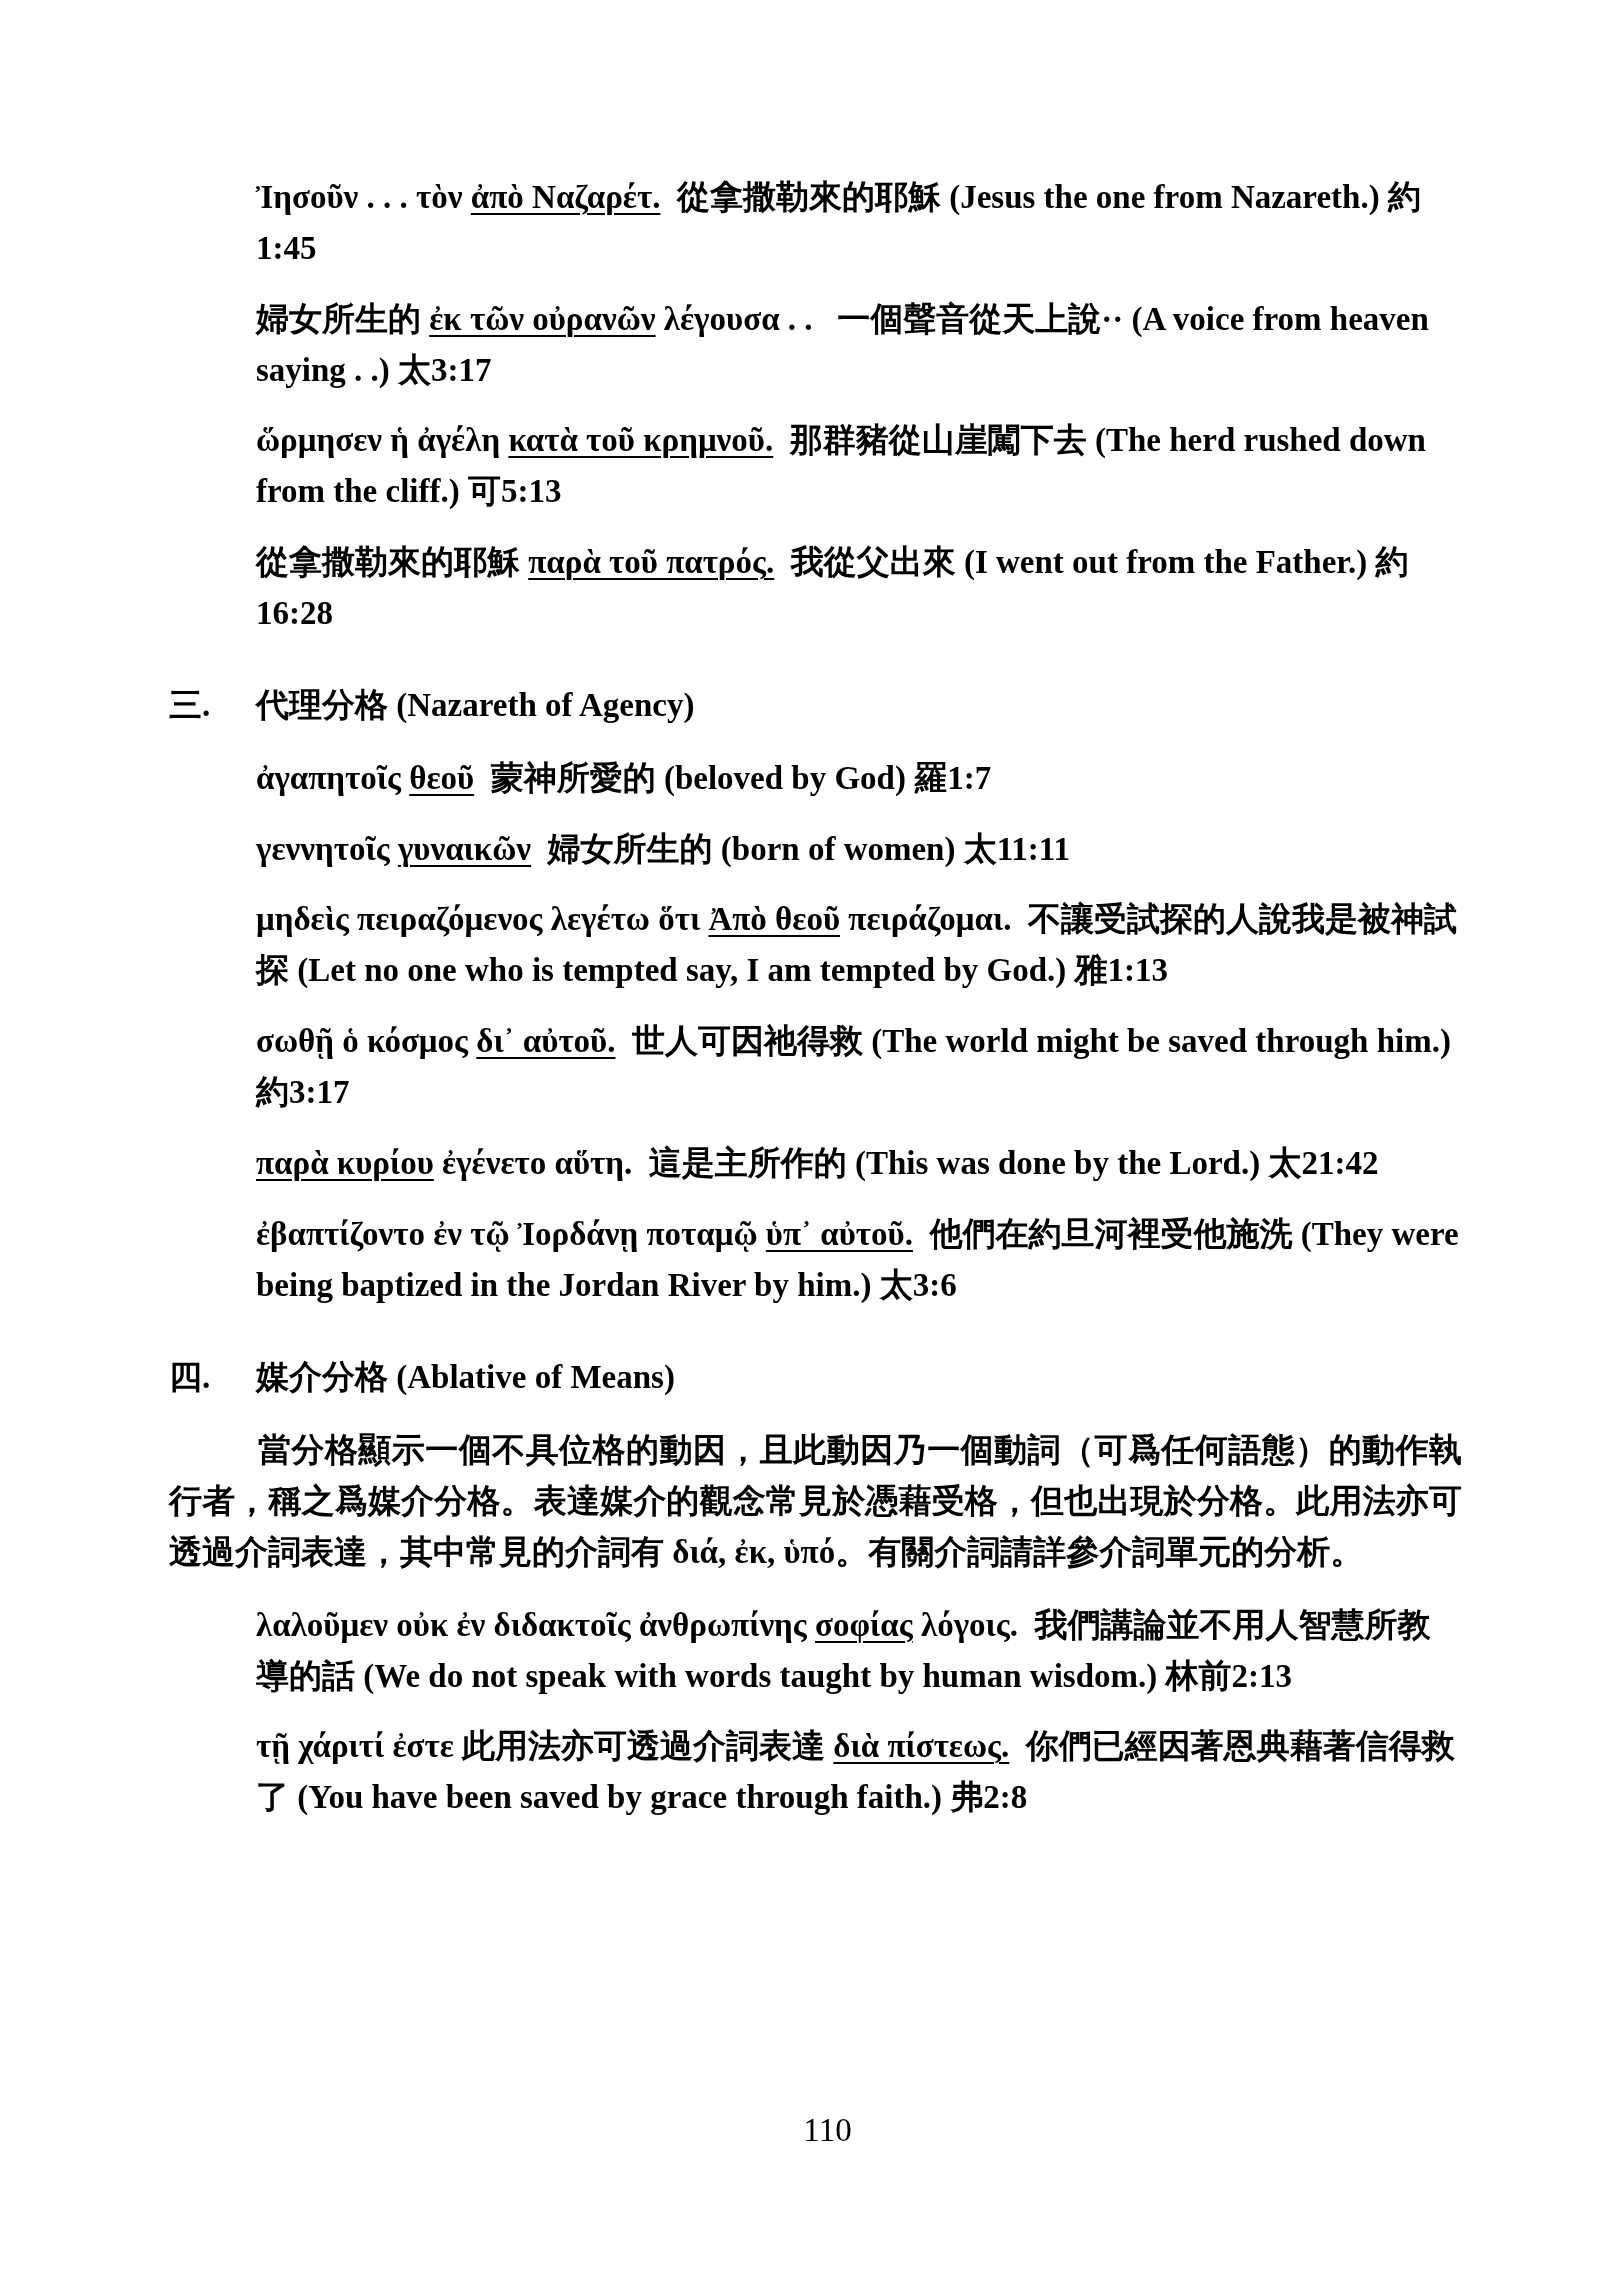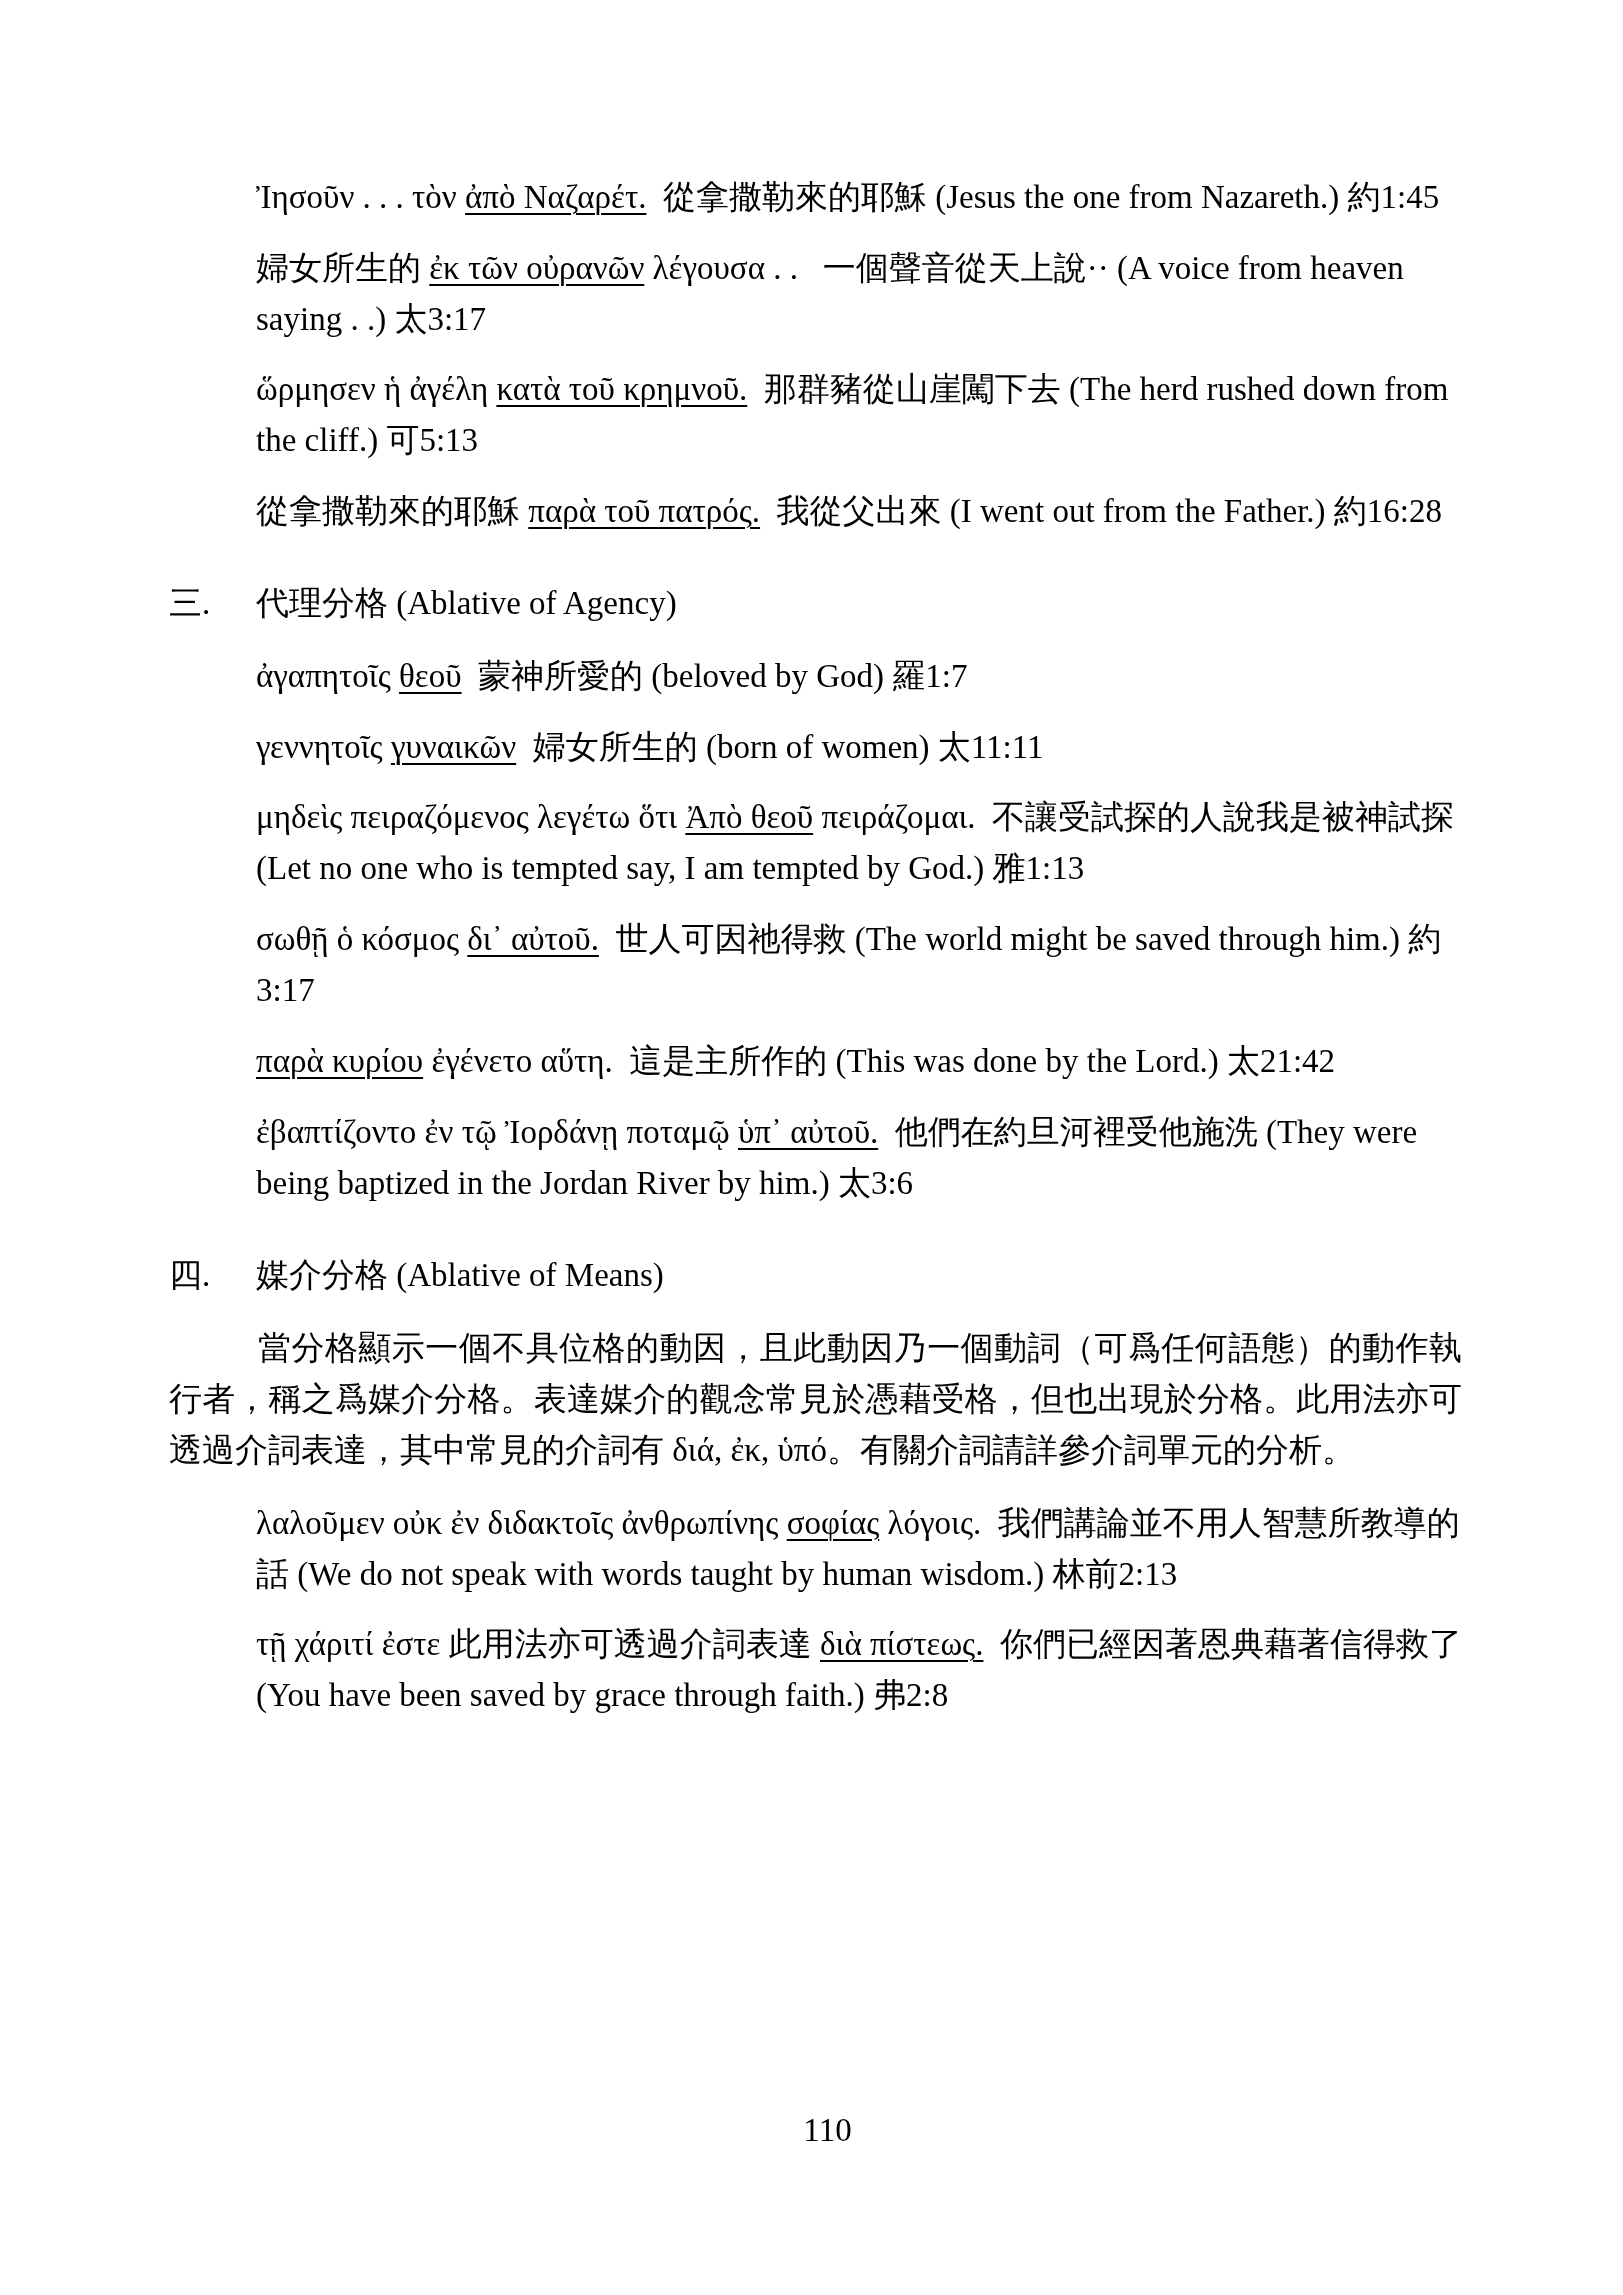--- a/index.html
+++ b/index.html
@@ -8,20 +8,21 @@
     width:1623px;
     height:2295px;
     background:#ffffff;
     color:#000000;
     font-family:"Liberation Serif","DejaVu Serif",serif;
     font-size:33px;
     overflow:hidden;
   }
   .content{
     padding-top:172px;
+    font-weight:bold;
   }
   .example{
     margin:0 161px 19.7px 256px;
     line-height:51px;
     white-space:pre-wrap;
   }
   .heading{
     margin:41px 161px 22px 169px;
     line-height:51px;
     white-space:pre-wrap;
@@ -53,21 +54,21 @@
 </style>
 </head>
 <body>
 
 <div class="page">
   <div class="content" id="content">
       <div class="example"><span class="">Ἰησοῦν . . . τὸν </span><span class="u">ἀπὸ Ναζαρέτ.</span><span class="">  從拿撒勒來的耶穌 (Jesus the one from Nazareth.) 約1:45</span></div>
       <div class="example"><span class="">婦女所生的 </span><span class="u">ἐκ τῶν οὐρανῶν</span><span class=""> λέγουσα . .   一個聲音從天上說·· (A voice from heaven saying . .) 太3:17</span></div>
       <div class="example"><span class="">ὥρμησεν ἡ ἀγέλη </span><span class="u">κατὰ τοῦ κρημνοῦ.</span><span class="">  那群豬從山崖闖下去 (The herd rushed down from the cliff.) 可5:13</span></div>
       <div class="example"><span class="">從拿撒勒來的耶穌 </span><span class="u">παρὰ τοῦ πατρός.</span><span class="">  我從父出來 (I went out from the Father.) 約16:28</span></div>
-      <div class="heading"><span class="num">三.</span><span>代理分格 (Ablative of Agency)</span></div>
+      <div class="heading"><span class="num">三.</span><span>代理分格 (Nazareth of Agency)</span></div>
       <div class="example"><span class="">ἀγαπητοῖς </span><span class="u">θεοῦ</span><span class="">  蒙神所愛的 (beloved by God) 羅1:7</span></div>
       <div class="example"><span class="">γεννητοῖς </span><span class="u">γυναικῶν</span><span class="">  婦女所生的 (born of women) 太11:11</span></div>
       <div class="example"><span class="">μηδεὶς πειραζόμενος λεγέτω ὅτι </span><span class="u">Ἀπὸ θεοῦ</span><span class=""> πειράζομαι.  不讓受試探的人說我是被神試探 (Let no one who is tempted say, I am tempted by God.) 雅1:13</span></div>
       <div class="example"><span class="">σωθῇ ὁ κόσμος </span><span class="u">δι᾽ αὐτοῦ.</span><span class="">  世人可因祂得救 (The world might be saved through him.) 約3:17</span></div>
       <div class="example"><span class="u">παρὰ κυρίου</span><span class=""> ἐγένετο αὕτη.  這是主所作的 (This was done by the Lord.) 太21:42</span></div>
       <div class="example"><span class="">ἐβαπτίζοντο ἐν τῷ Ἰορδάνῃ ποταμῷ </span><span class="u">ὑπ᾽ αὐτοῦ.</span><span class="">  他們在約旦河裡受他施洗 (They were being baptized in the Jordan River by him.) 太3:6</span></div>
       <div class="heading"><span class="num">四.</span><span>媒介分格 (Ablative of Means)</span></div>
       <div class="para">當分格顯示一個不具位格的動因，且此動因乃一個動詞（可爲任何語態）的動作執行者，稱之爲媒介分格。表達媒介的觀念常見於憑藉受格，但也出現於分格。此用法亦可透過介詞表達，其中常見的介詞有 διά, ἐκ, ὑπό。有關介詞請詳參介詞單元的分析。</div>
       <div class="example"><span class="">λαλοῦμεν οὐκ ἐν διδακτοῖς ἀνθρωπίνης </span><span class="u">σοφίας</span><span class=""> λόγοις.  我們講論並不用人智慧所教導的話 (We do not speak with words taught by human wisdom.) 林前2:13</span></div>
       <div class="example"><span class="">τῇ χάριτί ἐστε 此用法亦可透過介詞表達 </span><span class="u">διὰ πίστεως.</span><span class="">  你們已經因著恩典藉著信得救了 (You have been saved by grace through faith.) 弗2:8</span></div>

